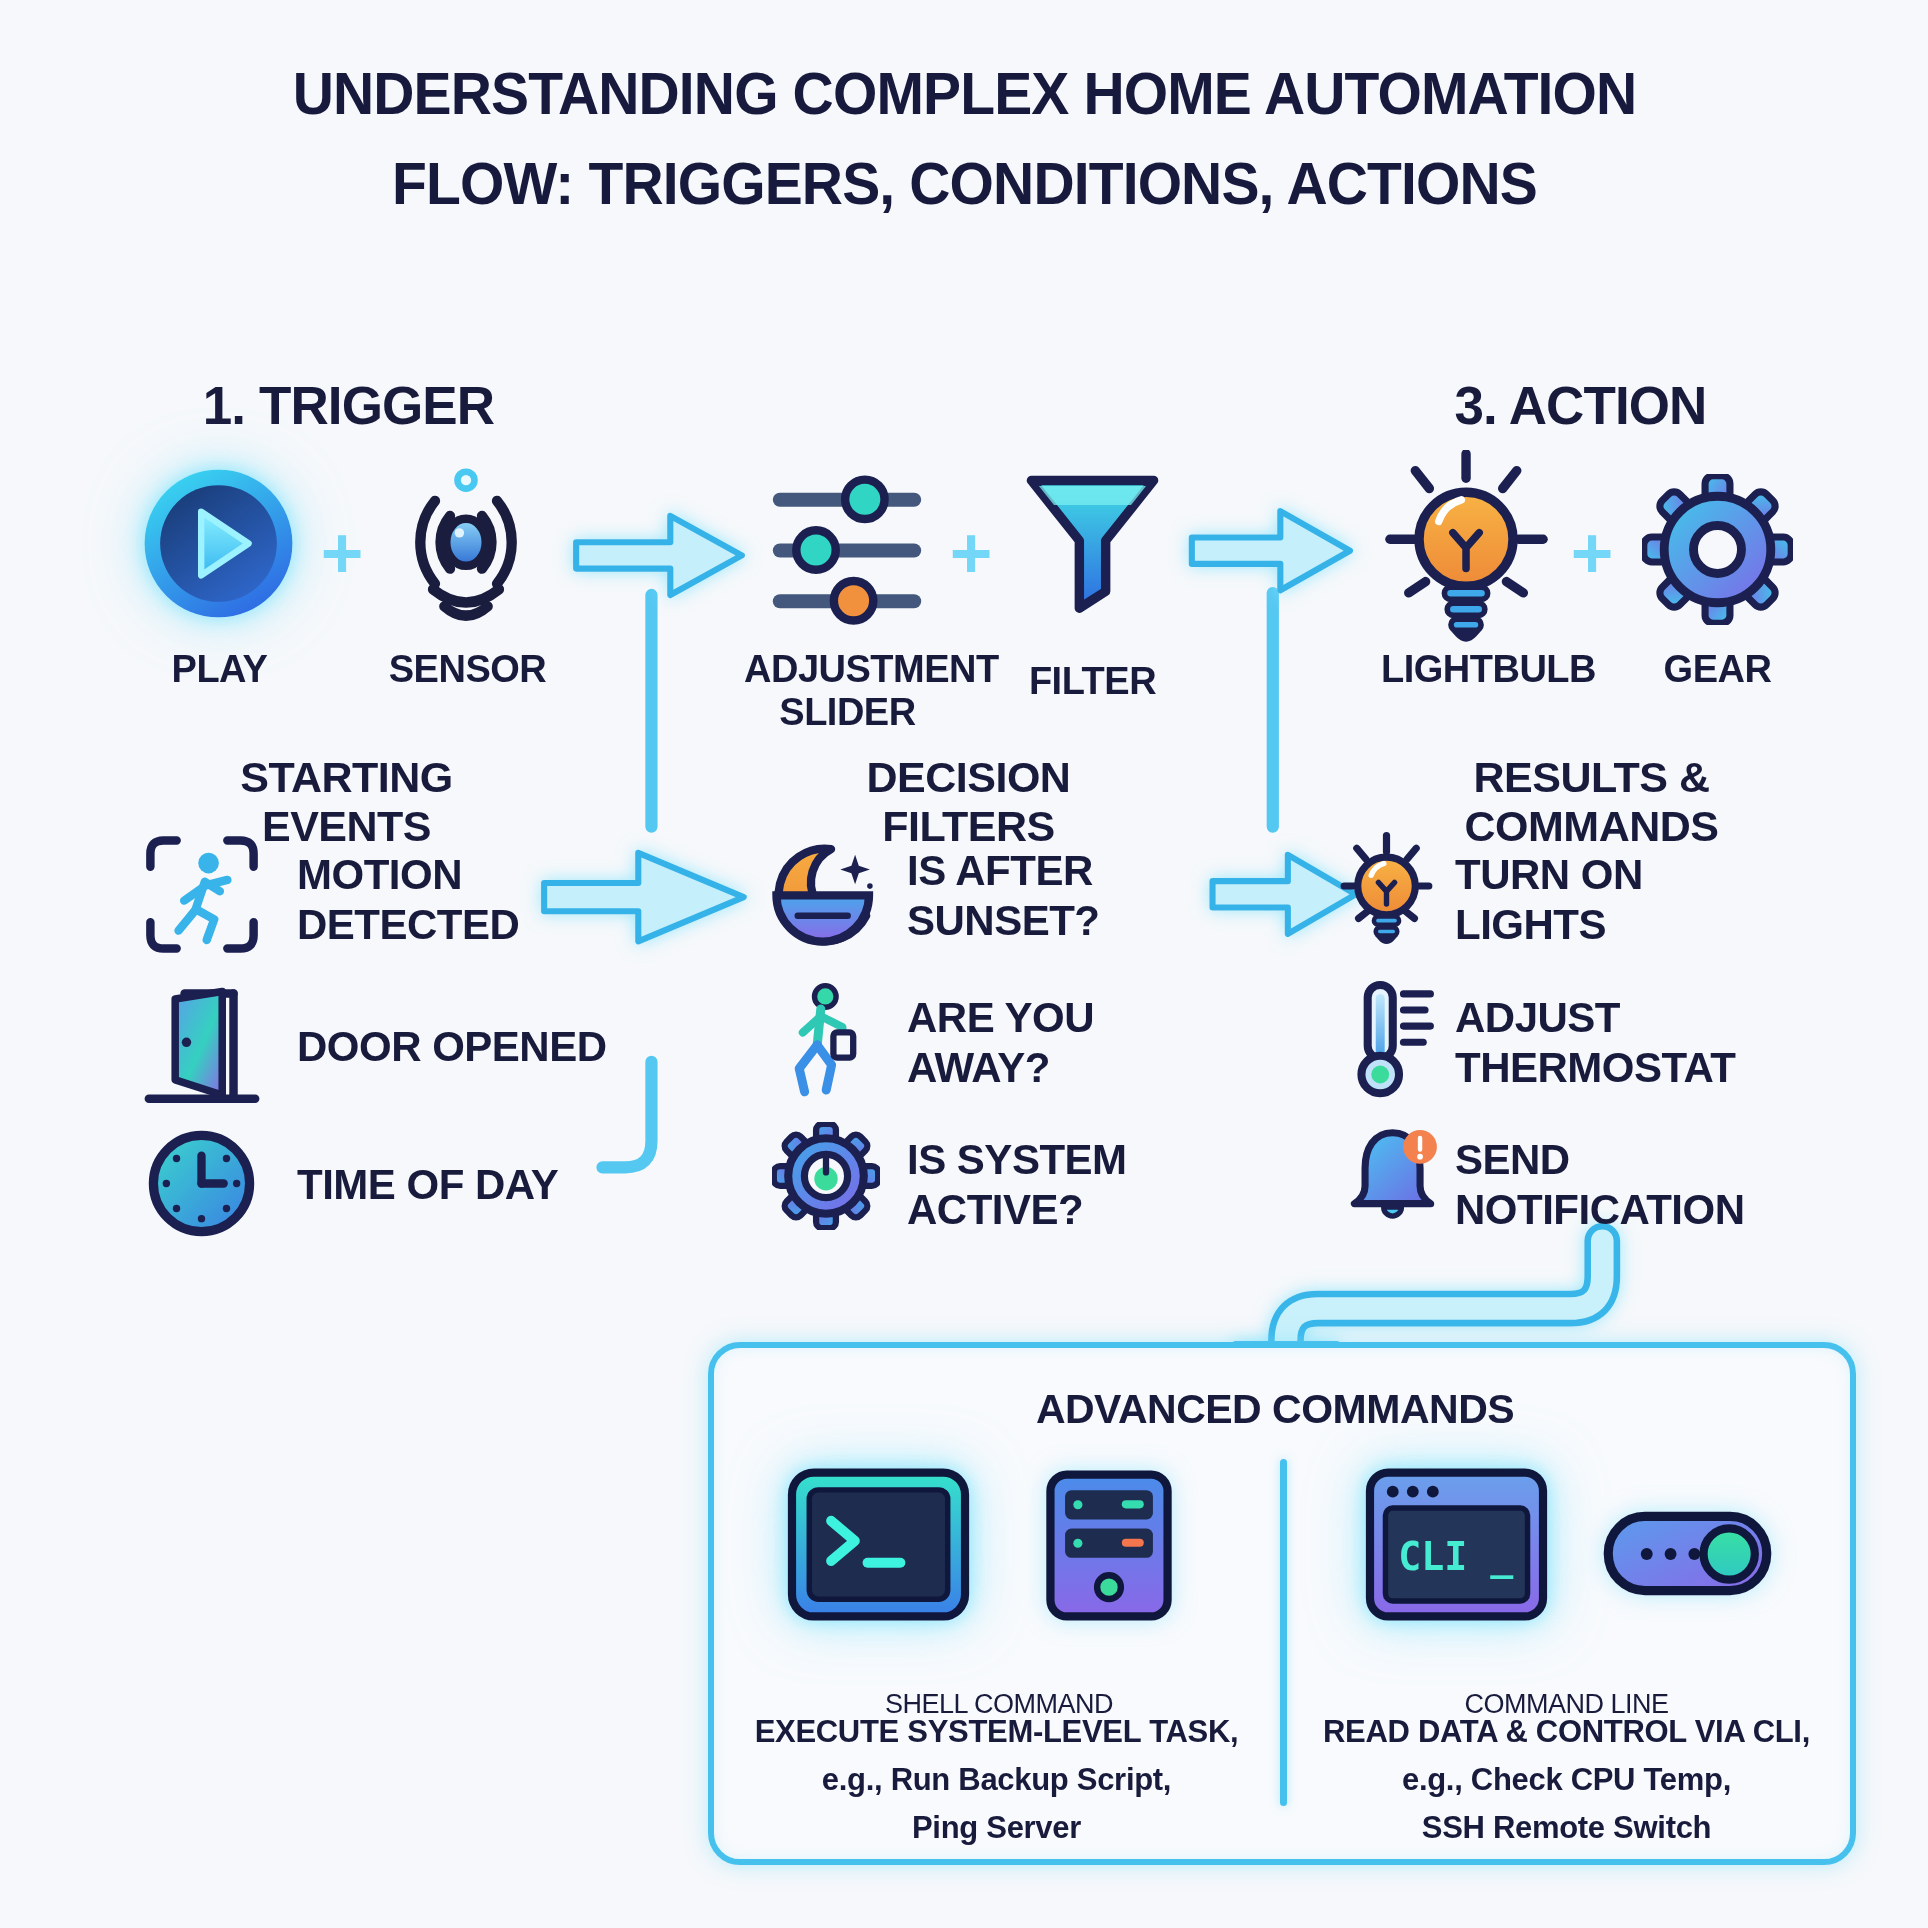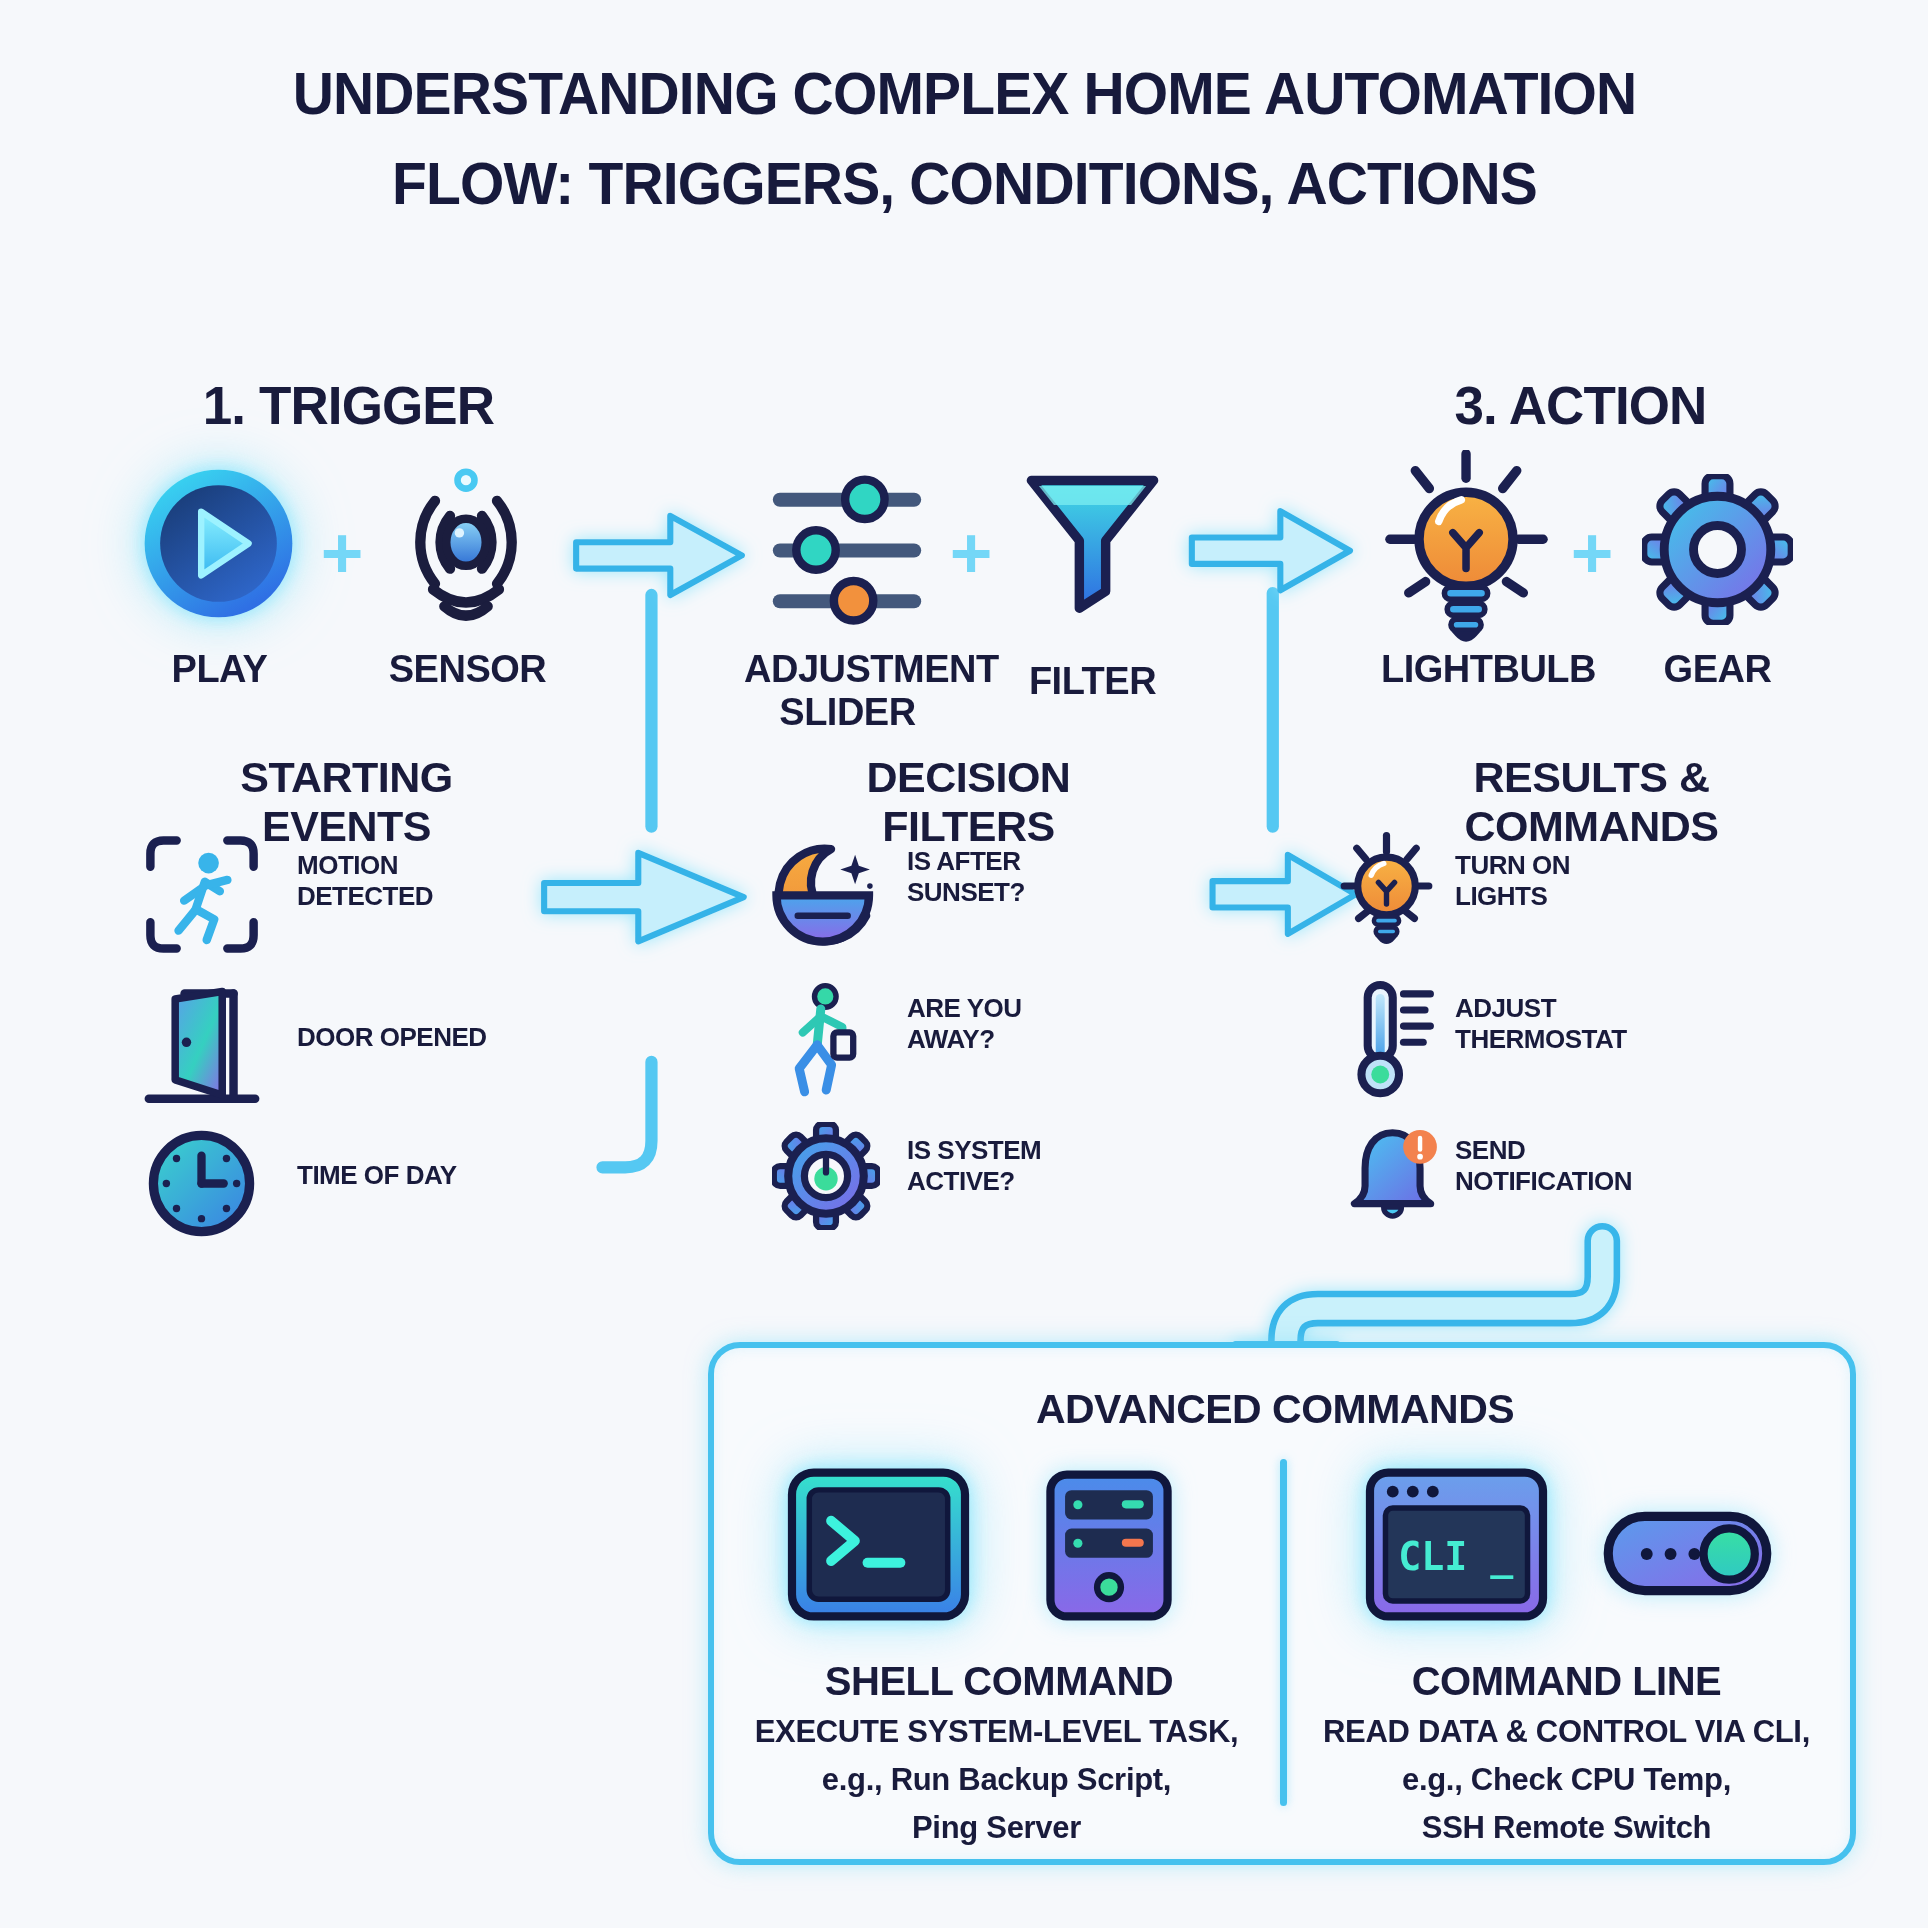--- a/index.html
+++ b/index.html
@@ -11,31 +11,31 @@
   }
   .abs{position:absolute;}
   .ctr{text-align:center;}
   .ttl{
     font-size:60px;font-weight:700;line-height:1.5;letter-spacing:-0.9px;
     color:#171a3c;transform:scaleX(.95);transform-origin:50% 50%;
   }
   .colhead{font-size:53px;font-weight:700;letter-spacing:-0.9px;}
   .sechead{font-size:43px;font-weight:700;letter-spacing:-0.5px;}
   .iconlabel{font-size:38px;font-weight:700;letter-spacing:-0.5px;line-height:1.12;}
-  .itemtext{font-size:26px;font-weight:700;letter-spacing:-0.5px;line-height:1.2;}
+  .itemtext{font-size:42px;font-weight:700;letter-spacing:-0.5px;line-height:1.2;}
   .plus{font-size:73px;font-weight:700;color:#74d7f7;line-height:1;}
   .glow{filter:drop-shadow(0 0 9.4px rgba(135,228,251,.9)) drop-shadow(0 0 24.5px rgba(135,228,251,.6));}
   .softglow{filter:drop-shadow(0 0 11.3px rgba(160,232,252,.75));}
   .advbox{
     border:6.6px solid #46c1ee;border-radius:32px;
     box-shadow:0 0 21px rgba(130,224,250,.55), inset 0 0 13px rgba(130,224,250,.22);
     background:#f8fafd;
   }
   .advhead{font-size:41px;font-weight:700;letter-spacing:-0.5px;}
-  .advtitle{font-size:40px;font-weight:700;letter-spacing:-0.5px;}
+  .advtitle{font-size:27px;font-weight:400;letter-spacing:-0.5px;margin-top:30px;}
   .advdesc{font-size:31px;font-weight:700;line-height:1.55;letter-spacing:-0.3px;}
   .divider{background:#46c1ee;border-radius:3.8px;box-shadow:0 0 9.4px rgba(130,224,250,.6);}
   svg{display:block;}
 </style>
 </head>
 <body>
 
 <div class="stage">
 
   <div class="abs ctr ttl" style="left:70px;top:49px;width:1789px;">

